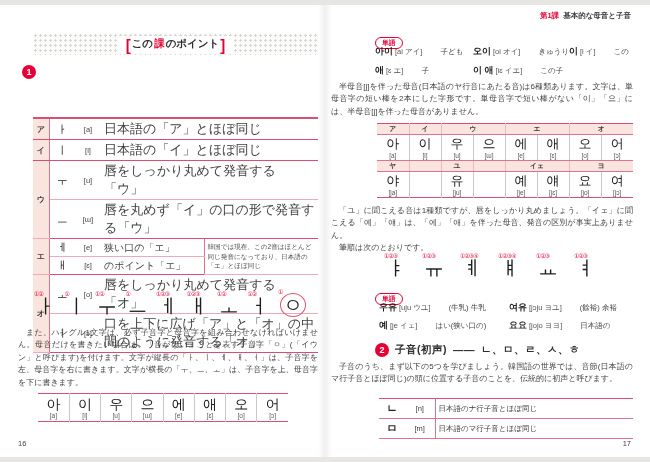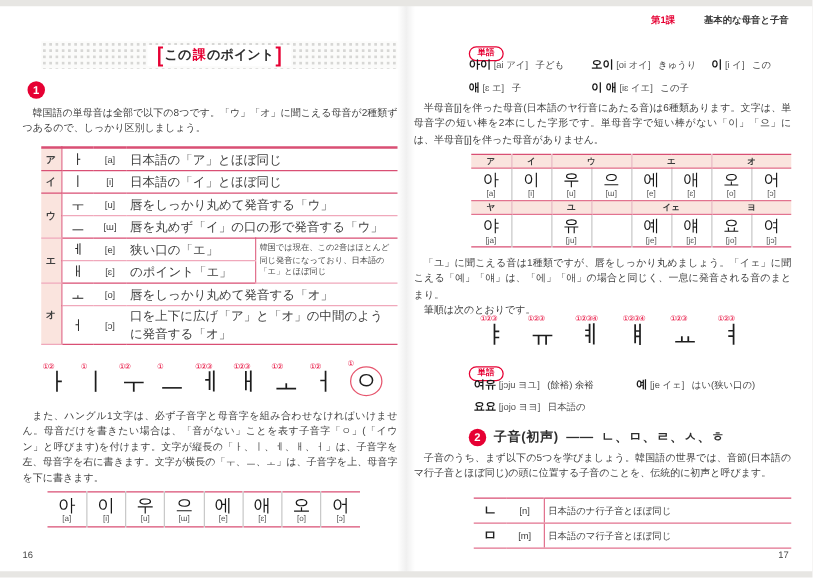--- a/index.html
+++ b/index.html
@@ -20,21 +20,21 @@
 
   
   .sec{position:absolute;display:flex;align-items:center;gap:6px;}
   .sec-num{width:14px;height:14px;border-radius:50%;background:#e60033;color:#fff;font-size:9px;font-weight:bold;display:flex;align-items:center;justify-content:center;flex:0 0 14px;}
   .sec-title{font-weight:bold;font-size:10.5px;color:#2e2e2e;letter-spacing:0.5px;}
 
   .para{font-size:8px;line-height:1.55;color:#3f3f3f;text-indent:8px;text-align:justify;}
 
   
   .vt{position:absolute;left:15px;top:112px;width:285px;border-collapse:collapse;table-layout:fixed;border-top:2px solid #d94f74;}
-  .vt td{border-bottom:1px solid #f0a8bb;font-size:10px;color:#3f3f3f;padding:1px 3px;height:15px;}
+  .vt td{border-bottom:1px solid #f0a8bb;font-size:13px;color:#3f3f3f;padding:1px 3px;height:15px;}
   .vt tr.g-end td{border-bottom:1.6px solid #d94f74;}
   .vt td.kana{background:#fae4de;text-align:center;font-weight:bold;font-size:8px;border-right:1px solid #e2738f;padding:0;}
   .vt td.jm{text-align:center;font-size:11px;color:#222;}
   .vt td.ipa{text-align:center;font-size:7.5px;color:#444;}
   .vt td.note{border-left:1px solid #e2738f;font-size:6.6px;line-height:1.45;color:#4a4a4a;padding:2px 3px;}
   .vt td.d2{font-size:10px;}
 
   
   .strokes{display:flex;align-items:flex-end;}
   .stroke{position:relative;text-align:center;}
@@ -46,28 +46,28 @@
 
   
   .syl{position:absolute;left:20px;top:388px;width:250px;border-collapse:collapse;table-layout:fixed;border-top:1.6px solid #d94f74;border-bottom:1.6px solid #d94f74;}
   .syl td{border-left:1px solid #c9c9c9;text-align:center;padding:3px 0 2px 0;}
   .syl td:first-child{border-left:none;}
   .syl .hg{font-size:14px;color:#161616;line-height:1.1;}
   .syl .ipa{font-size:6.5px;color:#555;}
 
   
   .rp-header{position:absolute;right:2px;top:6px;font-size:7.5px;font-weight:bold;}
-  .rp-lesson{color:#e60033;margin-right:21px;}
+  .rp-lesson{color:#e60033;margin-right:2px;}
   .rp-title{color:#3a3a3a;}
 
   
   .vocab-badge{display:inline-block;border:1px solid #e60033;color:#e60033;border-radius:8px;font-size:6.8px;font-weight:bold;padding:0.5px 6px;line-height:1.4;}
   .vocab-entry{font-size:7.5px;color:#3f3f3f;white-space:nowrap;}
   .vocab-entry .v-h{font-size:9px;color:#181818;font-weight:bold;margin-right:2px;}
-  .vocab-entry .v-r{color:#555;margin-right:6px;}
+  .vocab-entry .v-r{color:#555;margin-right:18px;}
   .vocab1-grid{position:absolute;left:44px;top:40px;width:258px;display:grid;grid-template-columns:98px 96px auto;row-gap:6px;}
   .vocab2-grid{position:absolute;left:48px;top:296px;width:254px;display:grid;grid-template-columns:130px auto;row-gap:5px;}
 
   
   .yo{position:absolute;left:46px;top:118px;width:256px;border-collapse:collapse;table-layout:fixed;border-top:1.6px solid #d94f74;border-bottom:1.6px solid #d94f74;}
   .yo td{text-align:center;border-left:1px solid #c9c9c9;}
   .yo td:first-child{border-left:none;}
   .yo tr.hdr td{background:#fae4de;font-size:6.8px;font-weight:bold;color:#3a3a3a;height:10px;border-bottom:1px solid #e2738f;border-left:1px solid #e8b9c4;padding:0;}
   .yo tr.hdr td:first-child{border-left:none;}
   .yo tr.body td{padding:2px 0 1px 0;border-bottom:1px solid #e2738f;}
@@ -103,21 +103,20 @@
         <span class="accent">課</span>
         <span>のポイント</span>
         <span class="bracket">]</span>
       </div>
     </div>
 
     <div class="sec" style="left:4px;top:60px;">
       <span class="sec-num">1</span>
     </div>
 
-    <div class="para abs" style="left:0px;top:80px;width:300px;">韓国語の単母音は全部で以下の8つです。「ウ」「オ」に聞こえる母音が2種類ずつあるので、しっかり区別しましょう。</div>
 
     <table class="vt">
       <colgroup>
           <col style="width:16px">
           <col style="width:26px">
           <col style="width:26px">
           <col style="width:103px">
           <col>
         </colgroup>
       <tbody>
@@ -329,37 +328,38 @@
               <div class="ipa">[jo]</div>
             </td>
         <td>
               <div class="hg">여</div>
               <div class="ipa">[jɔ]</div>
             </td>
       </tr>
     </tbody>
       </table>
 
-    <div class="para abs" style="left:0px;top:200px;width:302px;">「ユ」に聞こえる音は1種類ですが、唇をしっかり丸めましょう。「イェ」に聞こえる「예」「얘」は、「에」「애」の場合と同じく、一息に発音される音のまとまり。</div>
+    <div class="para abs" style="left:0px;top:200px;width:302px;">「ユ」に聞こえる音は1種類ですが、唇をしっかり丸めましょう。「イェ」に聞こえる「예」「얘」は、「에」「애」を伴った母音、発音の区別が事実上ありません。</div>
     <div class="para abs" style="left:0px;top:237px;width:302px;">筆順は次のとおりです。</div>
 
     <div class="strokes strokes-right">
       <div class="stroke"><span class="mk">①②③</span><span class="ch">ㅑ</span></div>
       <div class="stroke"><span class="mk">①②③</span><span class="ch">ㅠ</span></div>
       <div class="stroke"><span class="mk">①②③④</span><span class="ch">ㅖ</span></div>
       <div class="stroke"><span class="mk">①②③④</span><span class="ch">ㅒ</span></div>
       <div class="stroke"><span class="mk">①②③</span><span class="ch">ㅛ</span></div>
       <div class="stroke"><span class="mk">①②③</span><span class="ch">ㅕ</span></div>
     </div>
 
     <div class="abs" style="left:44px;top:282px;">
       <span class="vocab-badge">単語</span>
     </div>
 
     <div class="vocab2-grid">
+      <span class="vocab-entry"><span class="v-h">우유</span><span class="v-r">[uju ウユ]</span><span class="v-j">(牛乳)</span> <span class="v-m">牛乳</span></span>
       <span class="vocab-entry"><span class="v-h">여유</span><span class="v-r">[jɔju ヨユ]</span><span class="v-j">(餘裕)</span> <span class="v-m">余裕</span></span>
       <span class="vocab-entry"><span class="v-h">예</span><span class="v-r">[je イェ]</span><span class="v-m">はい(狭い口の)</span></span>
       <span class="vocab-entry"><span class="v-h">요요</span><span class="v-r">[jojo ヨヨ]</span><span class="v-m">日本語の</span></span>
     </div>
 
     <div class="sec" style="left:44px;top:338px;">
       <span class="sec-num">2</span>
       <span class="sec-title">子音(初声)</span>
       <span class="sec-title">――</span>
       <span class="sec-title">ㄴ、ㅁ、ㄹ、ㅅ、ㅎ</span>

